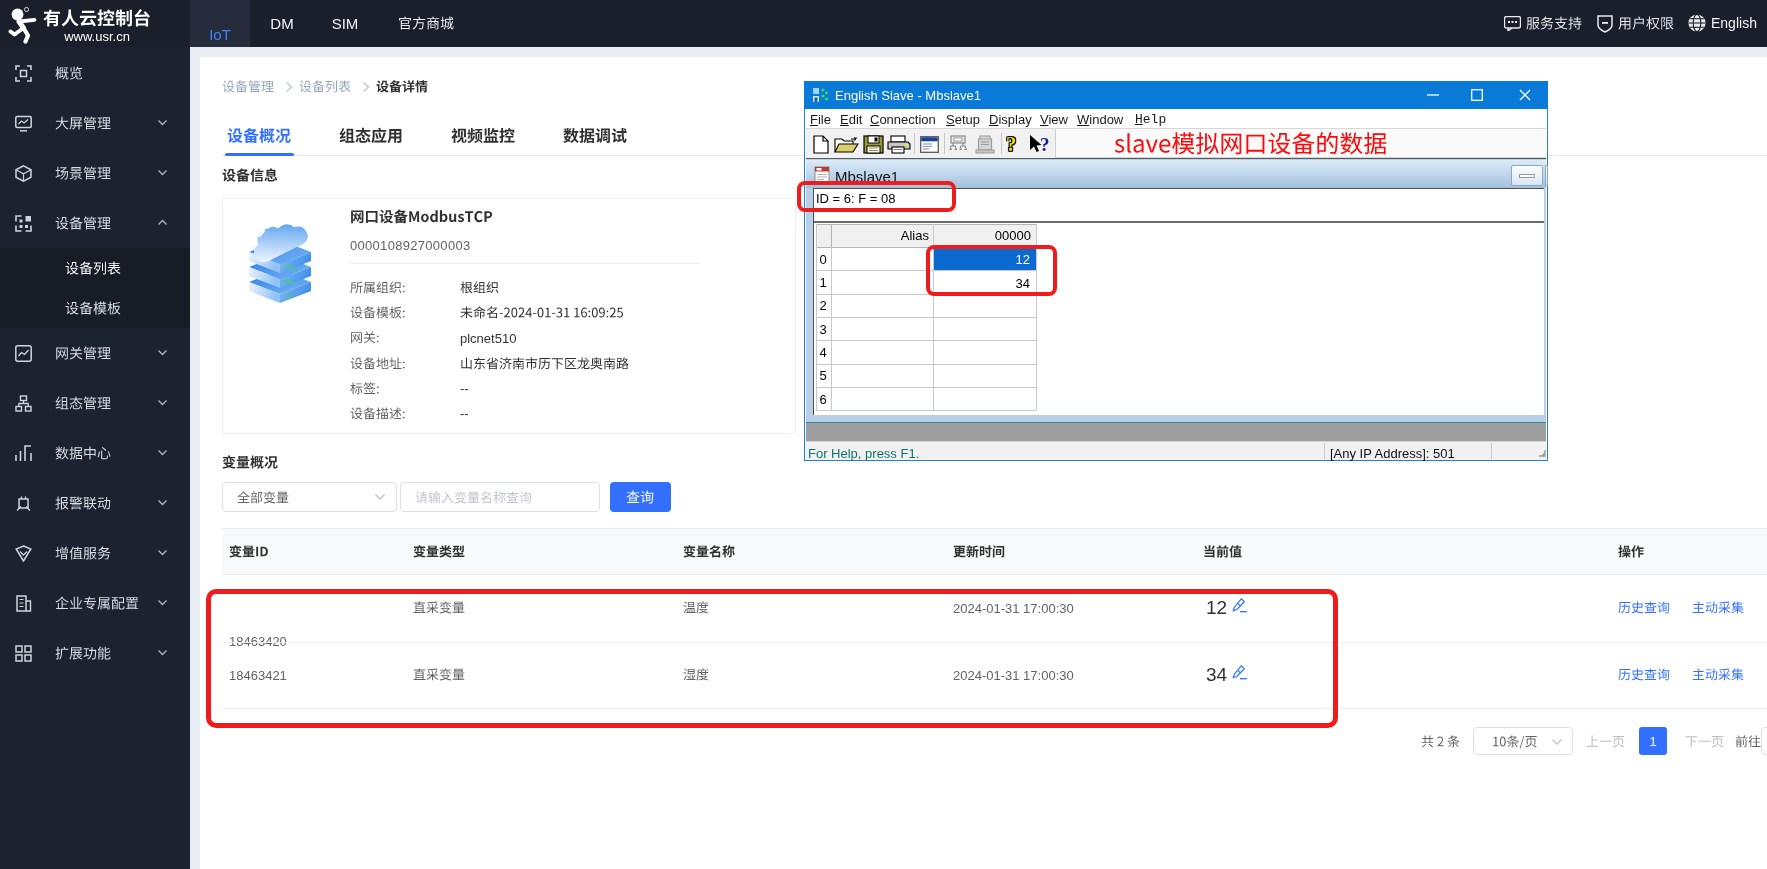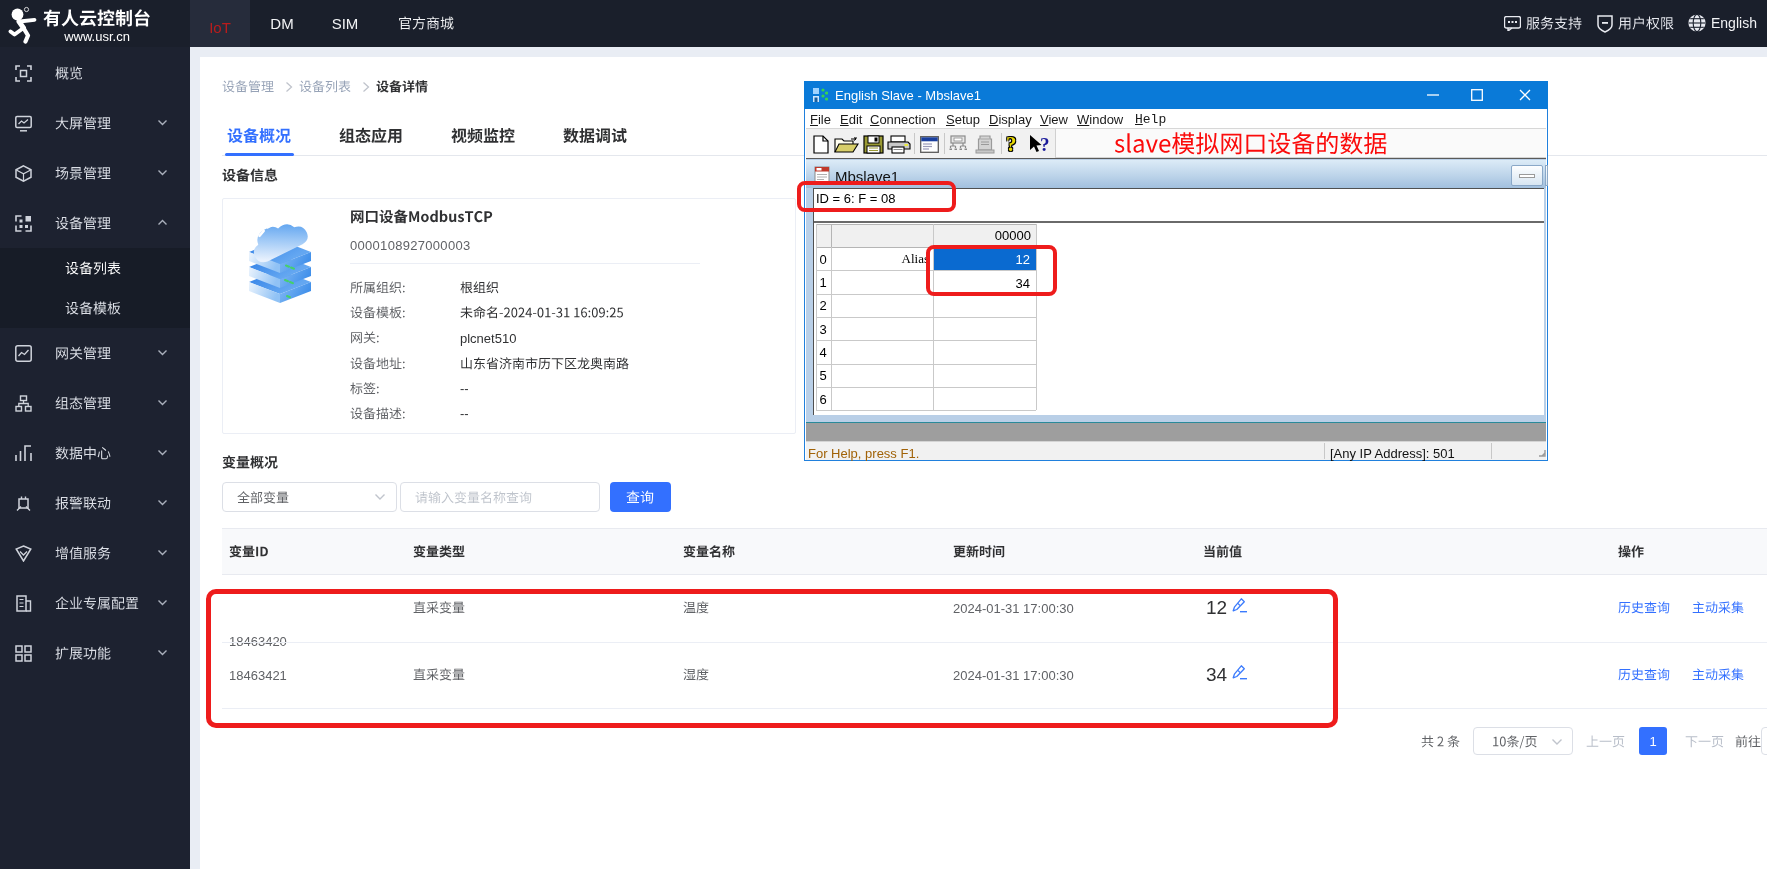--- a/index.html
+++ b/index.html
@@ -11,21 +11,21 @@
 <path d="M12.5 17.5 L27.5 15.8" stroke="#fff" stroke-width="3.8" stroke-linecap="round" fill="none"></path>
 <path d="M12 17.5 L16.5 24" stroke="#fff" stroke-width="5" stroke-linecap="round" fill="none"></path>
 <path d="M16.5 24 L7.5 30.5 L3.5 27.5" stroke="#fff" stroke-width="4" stroke-linecap="round" stroke-linejoin="round" fill="none"></path>
 <path d="M16.5 24 L21 31.5 L18.5 37.5" stroke="#fff" stroke-width="4.2" stroke-linecap="round" stroke-linejoin="round" fill="none"></path>
 </svg>
 <svg style="position:absolute;left:43.0px;top:5.2px;overflow:visible" width="110" height="27" viewBox="0 -19.80 110 27">
     <path d="M6.6 -15.3C6.4 -14.6 6.2 -13.9 5.9 -13.1H1V-11.1H4.9C3.9 -9 2.4 -7.1 0.4 -5.8C0.9 -5.4 1.5 -4.6 1.9 -4.2C2.8 -4.8 3.5 -5.5 4.2 -6.3V1.6H6.4V-1.9H12.9V-0.8C12.9 -0.5 12.8 -0.4 12.5 -0.4C12.2 -0.4 11.1 -0.4 10.2 -0.5C10.5 0.1 10.8 1 10.9 1.6C12.3 1.6 13.4 1.6 14.1 1.3C14.8 0.9 15 0.3 15 -0.7V-9.7H6.6C6.9 -10.1 7.1 -10.6 7.4 -11.1H17V-13.1H8.2C8.4 -13.7 8.6 -14.2 8.8 -14.8ZM6.4 -4.8H12.9V-3.7H6.4ZM6.4 -6.6V-7.8H12.9V-6.6Z M25.6 -15.3C25.5 -12.2 25.8 -4.1 18.5 -0.2C19.2 0.3 19.9 1 20.3 1.6C24.1 -0.6 26 -3.9 27 -7.1C28 -4 30 -0.4 34 1.5C34.3 0.9 34.9 0.1 35.6 -0.4C29.3 -3.2 28.2 -10 27.9 -12.4C28 -13.5 28 -14.5 28.1 -15.3Z M38.9 -14.1V-11.9H51.3V-14.1ZM38.4 1C39.4 0.6 40.7 0.5 49.8 -0.2C50.2 0.5 50.5 1.2 50.8 1.7L52.9 0.5C52 -1.2 50.3 -3.8 48.8 -5.8L46.8 -4.8C47.3 -4 47.9 -3.1 48.5 -2.2L41.3 -1.8C42.5 -3.2 43.8 -5 44.8 -6.8H53.2V-9.1H36.9V-6.8H41.8C40.8 -4.9 39.5 -3.2 39.1 -2.6C38.5 -2 38.1 -1.6 37.6 -1.4C37.9 -0.8 38.3 0.5 38.4 1Z M66.1 -9.4C67.2 -8.5 68.8 -7.2 69.6 -6.4L70.9 -7.8C70.1 -8.6 68.5 -9.9 67.4 -10.7ZM56.5 -15.3V-12.1H54.7V-10.1H56.5V-6.4L54.5 -5.7L54.9 -3.6L56.5 -4.2V-1C56.5 -0.7 56.4 -0.6 56.2 -0.6C56 -0.6 55.4 -0.6 54.7 -0.6C55 -0.1 55.2 0.8 55.3 1.3C56.4 1.3 57.2 1.3 57.8 0.9C58.3 0.6 58.5 0.1 58.5 -0.9V-4.9L60.3 -5.6L60 -7.5L58.5 -7V-10.1H60V-12.1H58.5V-15.3ZM63.7 -10.6C62.9 -9.6 61.6 -8.6 60.5 -7.9C60.8 -7.6 61.4 -6.7 61.6 -6.3H61.3V-4.4H64.6V-0.9H59.9V1H71.5V-0.9H66.8V-4.4H70.2V-6.3H61.8C63.1 -7.2 64.6 -8.6 65.5 -9.9ZM64.2 -14.9C64.4 -14.4 64.6 -13.8 64.8 -13.2H60.5V-9.9H62.4V-11.4H69.2V-10H71.2V-13.2H67.1C66.9 -13.9 66.5 -14.7 66.2 -15.4Z M83.6 -13.8V-3.6H85.6V-13.8ZM86.8 -15V-0.9C86.8 -0.6 86.7 -0.6 86.4 -0.6C86.1 -0.6 85.2 -0.6 84.2 -0.6C84.5 0 84.8 1 84.9 1.6C86.3 1.6 87.3 1.5 88 1.2C88.7 0.8 88.9 0.2 88.9 -0.9V-15ZM74 -15C73.7 -13.2 73.1 -11.4 72.4 -10.3C72.8 -10.1 73.5 -9.8 74 -9.6H72.7V-7.6H76.8V-6.3H73.4V0.2H75.3V-4.4H76.8V1.6H78.8V-4.4H80.4V-1.8C80.4 -1.6 80.4 -1.5 80.2 -1.5C80 -1.5 79.6 -1.5 79.1 -1.6C79.3 -1.1 79.5 -0.3 79.6 0.3C80.5 0.3 81.2 0.3 81.7 -0.1C82.2 -0.4 82.3 -0.9 82.3 -1.7V-6.3H78.8V-7.6H82.8V-9.6H78.8V-10.9H82.1V-12.9H78.8V-15.2H76.8V-12.9H75.6C75.8 -13.4 75.9 -14 76 -14.5ZM76.8 -9.6H74.3C74.5 -10 74.8 -10.4 75 -10.9H76.8Z M92.9 -6.4V1.6H95.1V0.7H102.8V1.6H105.1V-6.4ZM95.1 -1.4V-4.3H102.8V-1.4ZM92.3 -7.6C93.3 -7.9 94.6 -7.9 104.2 -8.4C104.5 -7.9 104.9 -7.4 105.1 -7L106.9 -8.3C106 -9.8 103.8 -12.1 102.2 -13.6L100.5 -12.5C101.2 -11.8 101.9 -11.1 102.6 -10.3L95.2 -10C96.6 -11.4 98 -13 99.1 -14.7L96.9 -15.6C95.7 -13.4 93.7 -11.2 93.1 -10.7C92.5 -10.1 92.1 -9.7 91.6 -9.6C91.9 -9.1 92.2 -8 92.3 -7.6Z" fill="#ffffff"></path>
   </svg>
 <div style="position:absolute;font-family:'Liberation Sans',sans-serif;font-size:13px;font-weight:400;color:#ffffff;line-height:17px;white-space:pre;left:97.0px;top:27.5px;transform:translateX(-50%);">www.usr.cn</div>
 <div style="position:absolute;left:190.0px;top:0.0px;width:60.0px;height:47.0px;background:#262c3b;"></div>
-<div style="position:absolute;font-family:'Liberation Sans',sans-serif;font-size:15px;font-weight:400;color:#b91c1c;line-height:19px;white-space:pre;left:220.0px;top:18px;transform:translateX(-50%);">IoT</div>
+<div style="position:absolute;font-family:'Liberation Sans',sans-serif;font-size:15px;font-weight:400;color:#3b82f6;line-height:19px;white-space:pre;left:220.0px;top:25px;transform:translateX(-50%);">IoT</div>
 <div style="position:absolute;font-family:'Liberation Sans',sans-serif;font-size:15px;font-weight:400;color:#f2f3f5;line-height:19px;white-space:pre;left:282.0px;top:13.5px;transform:translateX(-50%);">DM</div>
 <div style="position:absolute;font-family:'Liberation Sans',sans-serif;font-size:15px;font-weight:400;color:#f2f3f5;line-height:19px;white-space:pre;left:345.0px;top:13.5px;transform:translateX(-50%);">SIM</div>
 <svg style="position:absolute;left:398.0px;top:12.6px;overflow:visible" width="58" height="21" viewBox="0 -15.40 58 21">
     <path d="M3.9 -7.3H10.1V-5.5H3.9ZM2.8 -8.2V1.1H3.9V0.5H10.6V1H11.6V-3.3H3.9V-4.6H11.1V-8.2ZM3.9 -2.3H10.6V-0.5H3.9ZM6.3 -11.6C6.4 -11.2 6.6 -10.8 6.7 -10.4H1.1V-7.9H2.1V-9.4H11.8V-7.9H13V-10.4H7.9C7.8 -10.8 7.6 -11.4 7.3 -11.8Z M20.2 -11.5C20.5 -10.8 20.9 -9.9 21.1 -9.3H15V-8.3H18.8C18.6 -5.1 18.3 -1.5 14.6 0.3C14.9 0.5 15.3 0.9 15.4 1.1C18.1 -0.2 19.1 -2.6 19.6 -5.1H24.6C24.4 -1.9 24.1 -0.5 23.7 -0.2C23.5 -0 23.3 0 23 0C22.6 0 21.6 -0 20.6 -0.1C20.8 0.2 21 0.6 21 0.9C22 1 22.9 1 23.4 1C23.9 0.9 24.3 0.8 24.6 0.5C25.1 -0.1 25.4 -1.6 25.7 -5.6C25.7 -5.7 25.7 -6.1 25.7 -6.1H19.7C19.8 -6.8 19.9 -7.6 19.9 -8.3H27.1V-9.3H21.2L22.2 -9.8C22 -10.3 21.6 -11.2 21.2 -11.8Z M31.8 -9C32.1 -8.5 32.5 -7.8 32.7 -7.4L33.7 -7.8C33.5 -8.2 33.1 -8.8 32.8 -9.3ZM35.8 -5.7C36.8 -5 38 -4.1 38.6 -3.5L39.2 -4.2C38.6 -4.8 37.4 -5.7 36.4 -6.3ZM33.5 -6.2C32.9 -5.5 31.9 -4.8 31.1 -4.3C31.2 -4.1 31.5 -3.6 31.6 -3.4C32.5 -4 33.6 -5 34.3 -5.8ZM37.2 -9.2C37 -8.7 36.6 -7.9 36.2 -7.3H29.7V1.1H30.7V-6.4H39.4V-0.1C39.4 0.2 39.3 0.2 39.1 0.2C38.9 0.3 38.1 0.3 37.2 0.2C37.3 0.5 37.5 0.8 37.5 1C38.7 1 39.4 1 39.8 0.9C40.3 0.8 40.4 0.5 40.4 -0V-7.3H37.3C37.6 -7.8 38 -8.4 38.3 -9ZM32.4 -3.9V-0H33.3V-0.7H37.5V-3.9ZM33.3 -3.1H36.7V-1.5H33.3ZM34.2 -11.6C34.4 -11.2 34.6 -10.7 34.7 -10.2H28.9V-9.3H41.2V-10.2H35.9C35.7 -10.7 35.4 -11.3 35.2 -11.8Z M42.6 -1.8 42.9 -0.8C44 -1.2 45.4 -1.8 46.8 -2.3L46.6 -3.2L45.2 -2.7V-7.4H46.5V-8.3H45.2V-11.6H44.2V-8.3H42.7V-7.4H44.2V-2.4C43.6 -2.2 43 -2 42.6 -1.8ZM54.1 -7.1C53.8 -5.8 53.4 -4.6 52.9 -3.6C52.6 -5 52.5 -6.7 52.4 -8.6H55.3V-9.6H54.3L55 -10.1C54.7 -10.6 53.9 -11.2 53.3 -11.7L52.6 -11.2C53.2 -10.8 53.9 -10.1 54.2 -9.6H52.4C52.3 -10.3 52.3 -11 52.3 -11.8H51.3L51.4 -9.6H47.1V-5.2C47.1 -3.4 47 -1.1 45.6 0.5C45.8 0.6 46.2 1 46.4 1.2C47.9 -0.6 48.1 -3.3 48.1 -5.2V-5.9H49.9C49.8 -3.3 49.8 -2.4 49.6 -2.2C49.6 -2.1 49.4 -2.1 49.3 -2.1C49.1 -2.1 48.7 -2.1 48.2 -2.1C48.3 -1.9 48.4 -1.5 48.4 -1.2C48.9 -1.2 49.4 -1.2 49.7 -1.2C50 -1.3 50.2 -1.4 50.4 -1.6C50.7 -2 50.7 -3.1 50.8 -6.3C50.8 -6.5 50.8 -6.7 50.8 -6.7H48.1V-8.6H51.4C51.5 -6.2 51.7 -4 52.1 -2.3C51.3 -1.2 50.4 -0.4 49.3 0.3C49.5 0.5 49.9 0.9 50 1.1C50.9 0.5 51.7 -0.3 52.4 -1.1C52.8 0.2 53.4 1 54.2 1C55.1 1 55.4 0.3 55.6 -1.8C55.3 -1.9 55 -2.1 54.8 -2.3C54.7 -0.7 54.6 -0 54.3 -0C53.9 -0 53.5 -0.8 53.1 -2.1C54 -3.5 54.6 -5.1 55.1 -6.9Z" fill="#f2f3f5"></path>
   </svg>
 <svg style="position:absolute;left:1504.0px;top:16.0px;" width="17" height="15" viewBox="0 0 17 15">
     <rect x="0.5" y="0.5" width="16" height="11.5" rx="2" fill="none" stroke="#e8eaf0" stroke-width="1.4"></rect>
     <path d="M4 12 L4 15 L8 12" fill="none" stroke="#e8eaf0" stroke-width="1.4"></path>
     <rect x="4" y="5" width="2" height="2" fill="#e8eaf0"></rect>
     <rect x="7.5" y="5" width="2" height="2" fill="#e8eaf0"></rect>
@@ -494,34 +494,34 @@
 <div style="position:absolute;left:816.0px;top:340.2px;width:220.0px;height:1.0px;background:#c9c9c9;"></div>
 <div style="position:absolute;left:816.0px;top:363.5px;width:220.0px;height:1.0px;background:#c9c9c9;"></div>
 <div style="position:absolute;left:816.0px;top:386.8px;width:220.0px;height:1.0px;background:#c9c9c9;"></div>
 <div style="position:absolute;left:816.0px;top:410.1px;width:220.0px;height:1.0px;background:#c9c9c9;"></div>
 <div style="position:absolute;left:816.0px;top:224.0px;width:220.0px;height:1.0px;background:#b5b5b5;"></div>
 <div style="position:absolute;left:816.0px;top:224.0px;width:1.0px;height:186.0px;background:#c9c9c9;"></div>
 <div style="position:absolute;left:831.0px;top:224.0px;width:1.0px;height:186.0px;background:#c9c9c9;"></div>
 <div style="position:absolute;left:933.0px;top:224.0px;width:1.0px;height:186.0px;background:#c9c9c9;"></div>
 <div style="position:absolute;left:1036.0px;top:224.0px;width:1.0px;height:186.0px;background:#c9c9c9;"></div>
 <div style="position:absolute;left:831.0px;top:224.0px;width:1.0px;height:23.0px;background:#b5b5b5;"></div>
-<div style="position:absolute;font-family:Liberation Serif, serif;font-size:13px;font-weight:400;color:#000;line-height:17px;white-space:pre;left:929.0px;top:226.5px;transform:translateX(-100%);margin-top:23px;">Alias</div>
+<div style="position:absolute;font-family:Liberation Sans, sans-serif;font-size:13px;font-weight:400;color:#000;line-height:17px;white-space:pre;left:929.0px;top:226.5px;transform:translateX(-100%);">Alias</div>
 <div style="position:absolute;font-family:'Liberation Sans',sans-serif;font-size:13px;font-weight:400;color:#000;line-height:17px;white-space:pre;left:1031.0px;top:226.5px;transform:translateX(-100%);">00000</div>
 <div style="position:absolute;left:934.0px;top:248.0px;width:102.0px;height:22.0px;background:#0a6ad0;"></div>
 <div style="position:absolute;font-family:'Liberation Sans',sans-serif;font-size:13px;font-weight:400;color:#ffffff;line-height:17px;white-space:pre;left:1030.0px;top:251.0px;transform:translateX(-100%);">12</div>
 <div style="position:absolute;font-family:'Liberation Sans',sans-serif;font-size:13px;font-weight:400;color:#000000;line-height:17px;white-space:pre;left:1030.0px;top:274.5px;transform:translateX(-100%);">34</div>
 <div style="position:absolute;font-family:'Liberation Sans',sans-serif;font-size:13px;font-weight:400;color:#000000;line-height:17px;white-space:pre;left:819.5px;top:250.6px;">0</div>
 <div style="position:absolute;font-family:'Liberation Sans',sans-serif;font-size:13px;font-weight:400;color:#000000;line-height:17px;white-space:pre;left:819.5px;top:273.9px;">1</div>
 <div style="position:absolute;font-family:'Liberation Sans',sans-serif;font-size:13px;font-weight:400;color:#000000;line-height:17px;white-space:pre;left:819.5px;top:297.2px;">2</div>
 <div style="position:absolute;font-family:'Liberation Sans',sans-serif;font-size:13px;font-weight:400;color:#000000;line-height:17px;white-space:pre;left:819.5px;top:320.6px;">3</div>
 <div style="position:absolute;font-family:'Liberation Sans',sans-serif;font-size:13px;font-weight:400;color:#000000;line-height:17px;white-space:pre;left:819.5px;top:343.9px;">4</div>
 <div style="position:absolute;font-family:'Liberation Sans',sans-serif;font-size:13px;font-weight:400;color:#000000;line-height:17px;white-space:pre;left:819.5px;top:367.1px;">5</div>
 <div style="position:absolute;font-family:'Liberation Sans',sans-serif;font-size:13px;font-weight:400;color:#000000;line-height:17px;white-space:pre;left:819.5px;top:390.5px;">6</div>
 <div style="position:absolute;left:806.0px;top:441.0px;width:740.0px;height:19.0px;background:#f1f1f1;border-top:1px solid #d4d4d4;"></div>
-<div style="position:absolute;font-family:'Liberation Sans',sans-serif;font-size:13px;font-weight:400;color:#a16207;line-height:17px;white-space:pre;left:808.0px;top:445.0px;">For Help, press F1.</div>
+<div style="position:absolute;font-family:'Liberation Sans',sans-serif;font-size:13px;font-weight:400;color:#0f766e;line-height:17px;white-space:pre;left:808.0px;top:445.0px;">For Help, press F1.</div>
 <div style="position:absolute;left:1324.0px;top:443.0px;width:1.0px;height:16.0px;background:#c8c8c8;"></div>
 <div style="position:absolute;font-family:'Liberation Sans',sans-serif;font-size:13px;font-weight:400;color:#111111;line-height:17px;white-space:pre;left:1330.0px;top:445.0px;">[Any IP Address]: 501</div>
 <div style="position:absolute;left:1491.0px;top:443.0px;width:1.0px;height:16.0px;background:#c8c8c8;"></div>
 <svg style="position:absolute;left:1537.0px;top:448.0px;" width="10" height="10" viewBox="0 0 10 10">
     <path d="M8 2 L8 8 L2 8 M8 5 L5 8" stroke="#9a9a9a" stroke-width="1.4" fill="none"></path>
   </svg>
 <div style="position:absolute;left:797.0px;top:181.0px;width:159.0px;height:31.0px;border:4px solid #ee1c1c;border-radius:8px;"></div>
 <div style="position:absolute;left:926.0px;top:245.0px;width:131.0px;height:51.0px;border:4px solid #ee1c1c;border-radius:8px;"></div>
 <div style="position:absolute;left:206.0px;top:589.0px;width:1132.0px;height:139.0px;border:5px solid #ee1c1c;border-radius:10px;"></div>
 </body></html>

